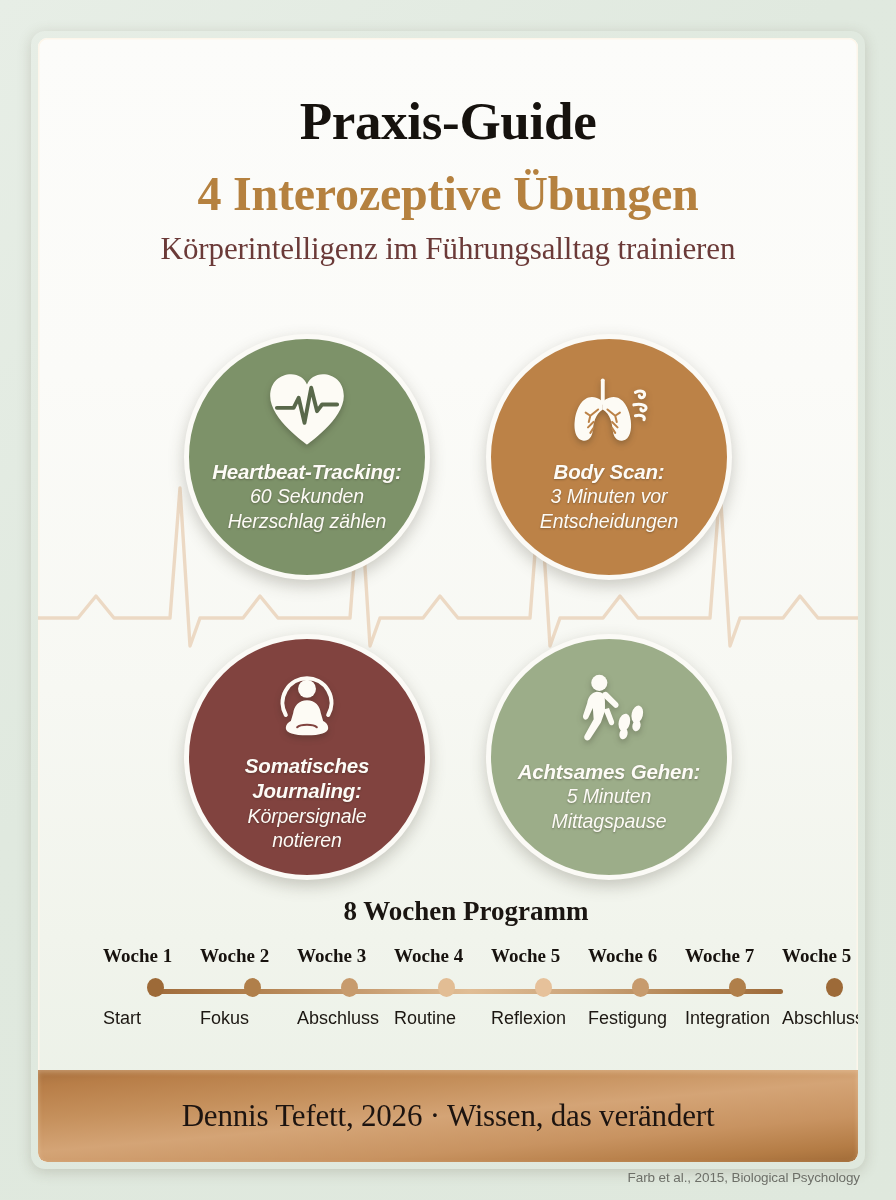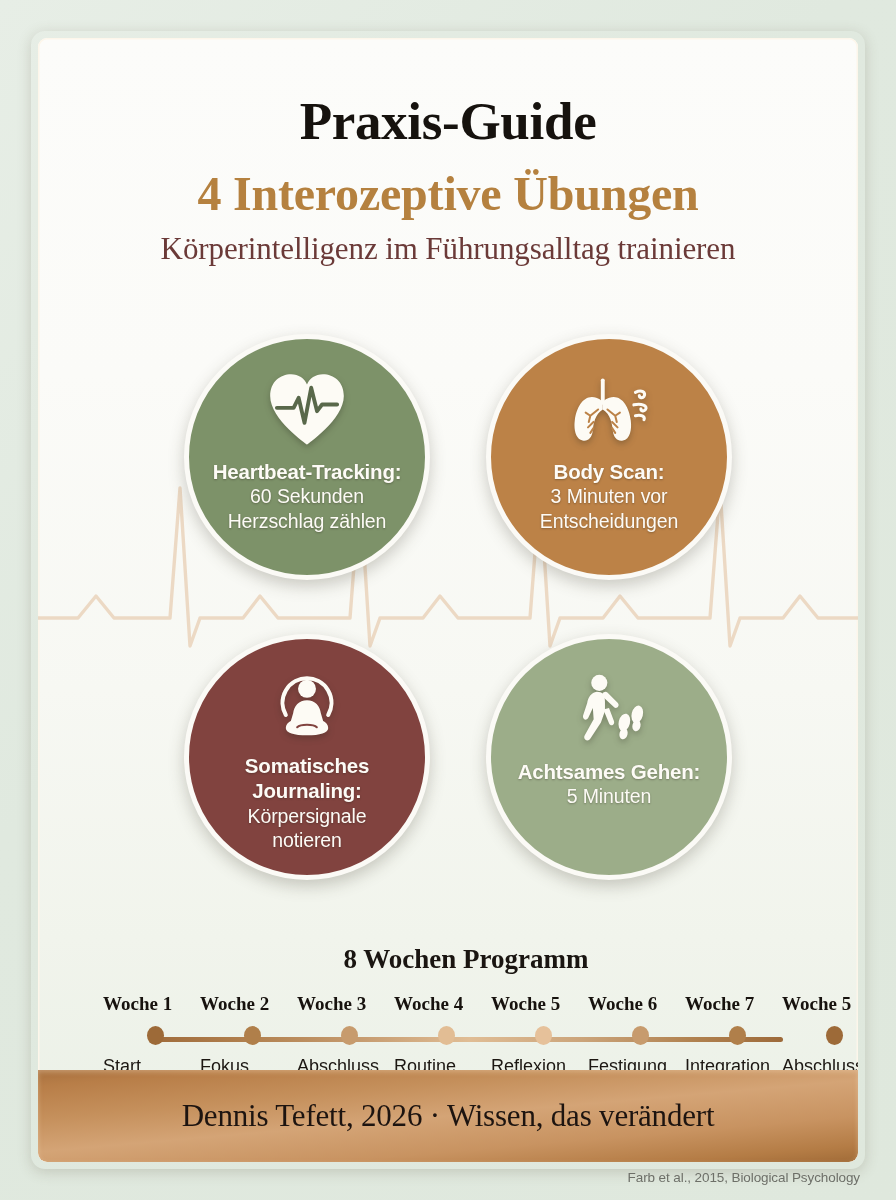--- a/index.html
+++ b/index.html
@@ -111,20 +111,21 @@
     position: absolute;
     width: 246px;
     height: 246px;
     border-radius: 50%;
     border: 5px solid #fbfaf6;
     display: flex;
     flex-direction: column;
     align-items: center;
     justify-content: flex-start;
     box-shadow: 0 6px 16px rgba(70,65,50,0.26);
+    font-style: italic;
   }
   .bubble.b1 { left: 146px;  top: 18px;  background: #7d9269; }
   .bubble.b2 { left: 448px;  top: 18px;  background: #bc8247; }
   .bubble.b3 { left: 146px;  top: 318px; background: #81433f; }
   .bubble.b4 { left: 448px;  top: 318px; background: #9cad89; }
 
   .bubble-icon {
     margin-top: 28px;
     width: 84px;
     height: 84px;
@@ -151,21 +152,21 @@
   .bubble-desc {
     font-size: 19.5px;
     font-weight: normal;
     letter-spacing: -0.1px;
   }
 
   
   #timeline {
     position: absolute;
     left: 0;
-    top: 906px;
+    top: 858px;
     width: 100%;
     padding-left: 36px;
   }
   #timeline-heading {
     text-align: center;
     font-family: "Liberation Serif", serif;
     font-weight: bold;
     font-size: 27px;
     color: #1a1511;
     margin-bottom: 18px;
@@ -352,20 +353,21 @@
               <ellipse cx="71" cy="62" rx="7" ry="11" transform="rotate(14 71 62)"></ellipse>
               <ellipse cx="70" cy="76" rx="5" ry="7" transform="rotate(14 70 76)"></ellipse>
               <ellipse cx="87" cy="52" rx="7" ry="11" transform="rotate(14 87 52)"></ellipse>
               <ellipse cx="86" cy="66" rx="5" ry="7" transform="rotate(14 86 66)"></ellipse>
             </g>
           </svg>
         </div>
         <div class="bubble-text">
           <div class="bubble-title">Achtsames Gehen:</div>
           <div class="bubble-desc">5 Minuten</div>
+          <div class="bubble-desc">Mittagspause</div>
         </div>
       </div>
     </div>
 
     <div id="timeline">
       <div id="timeline-heading">8 Wochen Programm</div>
       <div id="timeline-track">
         <div id="timeline-line"></div>
 
         <div class="tl-item" style="left:81px">

